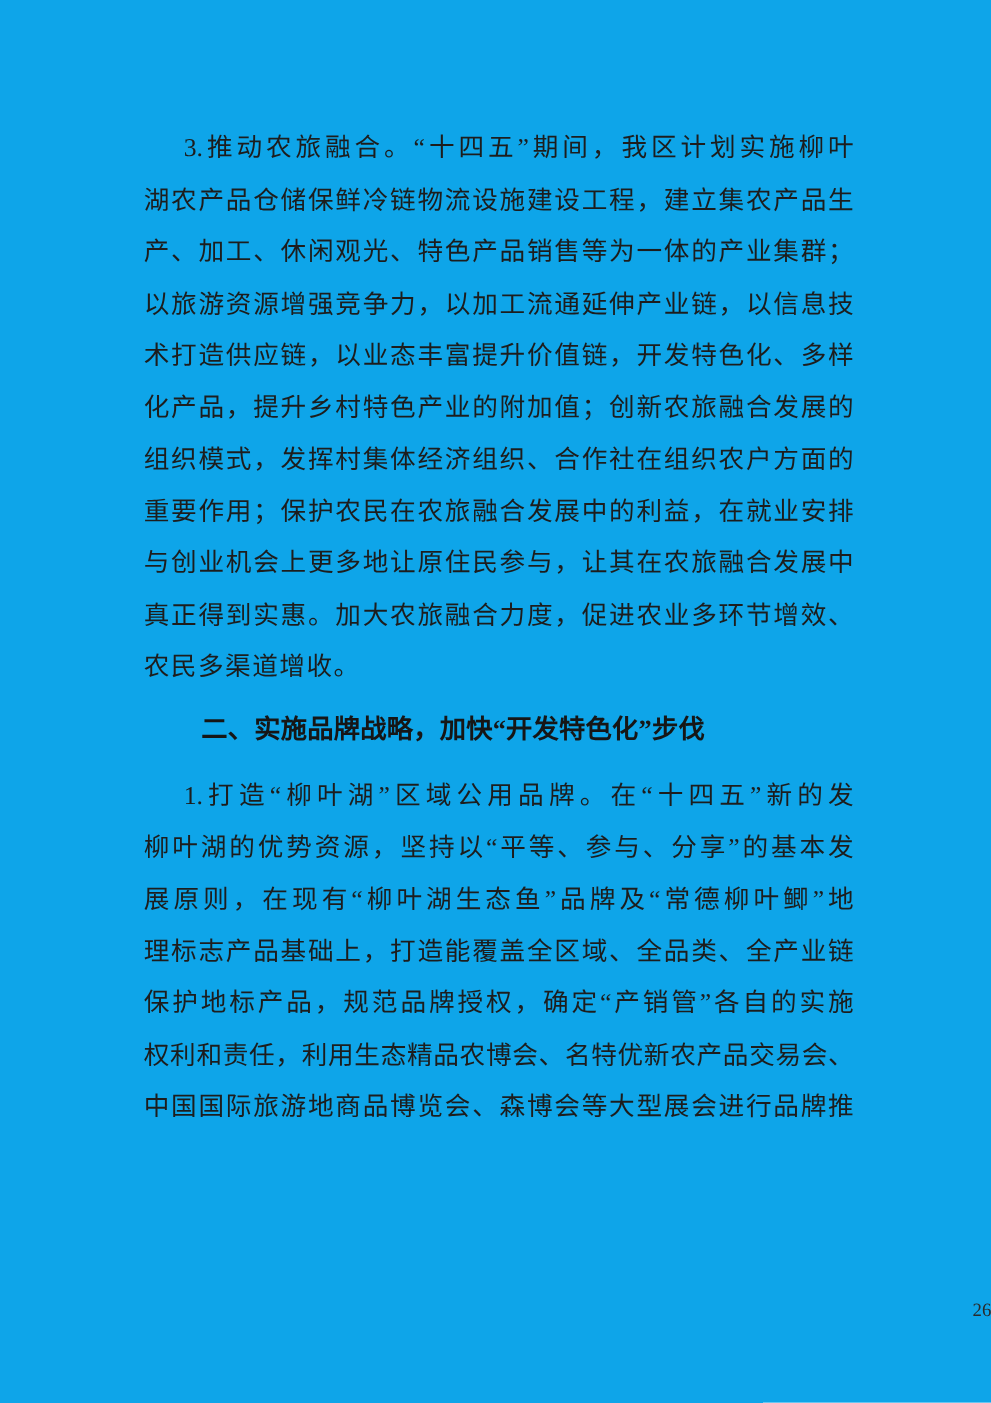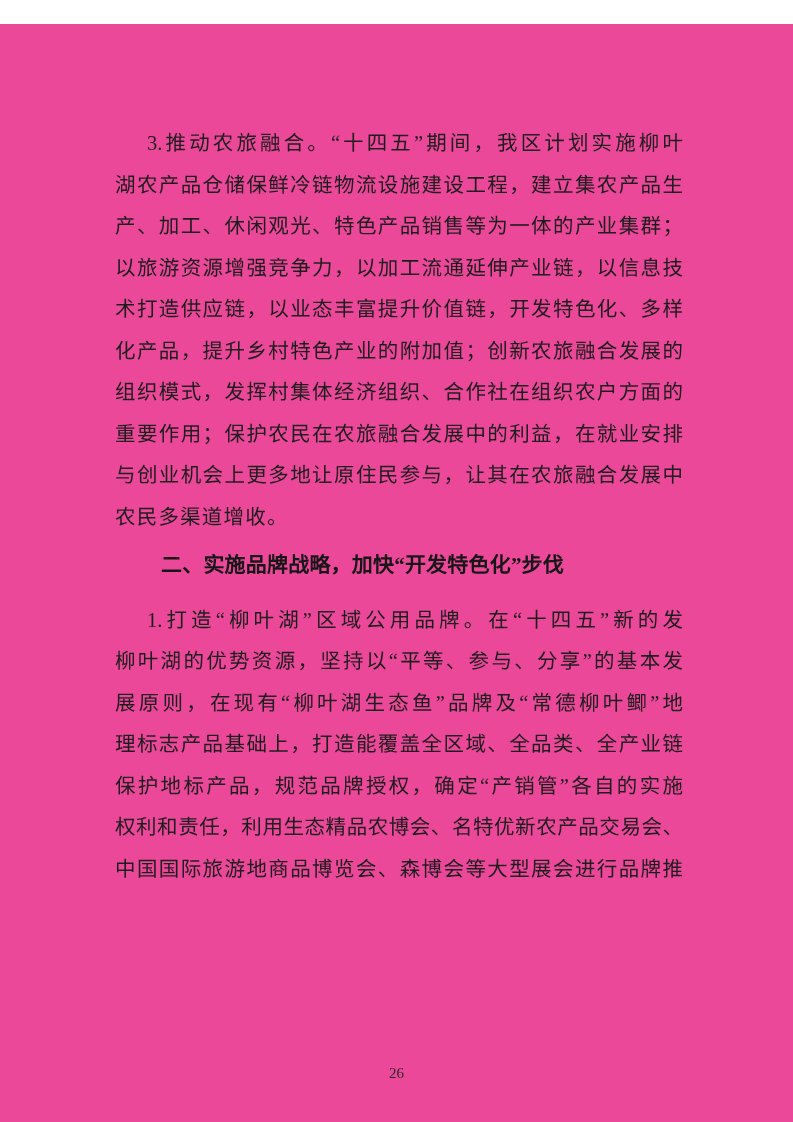--- a/index.html
+++ b/index.html
@@ -11,22 +11,21 @@
     width: 793px;
     height: 1122px;
     position: relative;
     font-family: "Liberation Serif", "DejaVu Serif", serif;
     color: #1d1d1d;
     overflow: hidden;
   }
   .page {
     position: absolute;
     inset: 0;
-    background: #ec4899;
-    margin-top: 24px;
+    background: #0ea5e9;
   }
   .content {
     position: absolute;
     left: 115px;
     top: 99px;
     width: 568px;
   }
   .para { margin: 0; padding: 0; }
   .line {
     height: 41.5px;
@@ -52,41 +51,42 @@
     font-size: 21px;
     font-weight: bold;
     letter-spacing: 0.2px;
     color: #161616;
   }
   .page-number {
     position: absolute;
     top: 1039px;
     left: 0;
     width: 100%;
-    text-align: center;
+    text-align: right;
     font-size: 15px;
     line-height: 20px;
     color: #2a2a2a;
   }
 </style>
 </head>
 <body>
 
 <div class="page">
   <main class="content" id="doc-body">
       <div class="para">
         <div class="line indent">3.推动农旅融合。“十四五”期间，我区计划实施柳叶</div>
         <div class="line">湖农产品仓储保鲜冷链物流设施建设工程，建立集农产品生</div>
         <div class="line">产、加工、休闲观光、特色产品销售等为一体的产业集群；</div>
         <div class="line">以旅游资源增强竞争力，以加工流通延伸产业链，以信息技</div>
         <div class="line">术打造供应链，以业态丰富提升价值链，开发特色化、多样</div>
         <div class="line">化产品，提升乡村特色产业的附加值；创新农旅融合发展的</div>
         <div class="line">组织模式，发挥村集体经济组织、合作社在组织农户方面的</div>
         <div class="line">重要作用；保护农民在农旅融合发展中的利益，在就业安排</div>
         <div class="line">与创业机会上更多地让原住民参与，让其在农旅融合发展中</div>
+        <div class="line">真正得到实惠。加大农旅融合力度，促进农业多环节增效、</div>
         <div class="line nofill">农民多渠道增收。</div>
       </div>
       <h2 class="heading">二、实施品牌战略，加快“开发特色化”步伐</h2>
       <div class="para">
         <div class="line indent">1.打造“柳叶湖”区域公用品牌。在“十四五”新的发</div>
         <div class="line">柳叶湖的优势资源，坚持以“平等、参与、分享”的基本发</div>
         <div class="line">展原则，在现有“柳叶湖生态鱼”品牌及“常德柳叶鲫”地</div>
         <div class="line">理标志产品基础上，打造能覆盖全区域、全品类、全产业链</div>
         <div class="line">保护地标产品，规范品牌授权，确定“产销管”各自的实施</div>
         <div class="line">权利和责任，利用生态精品农博会、名特优新农产品交易会、</div>

